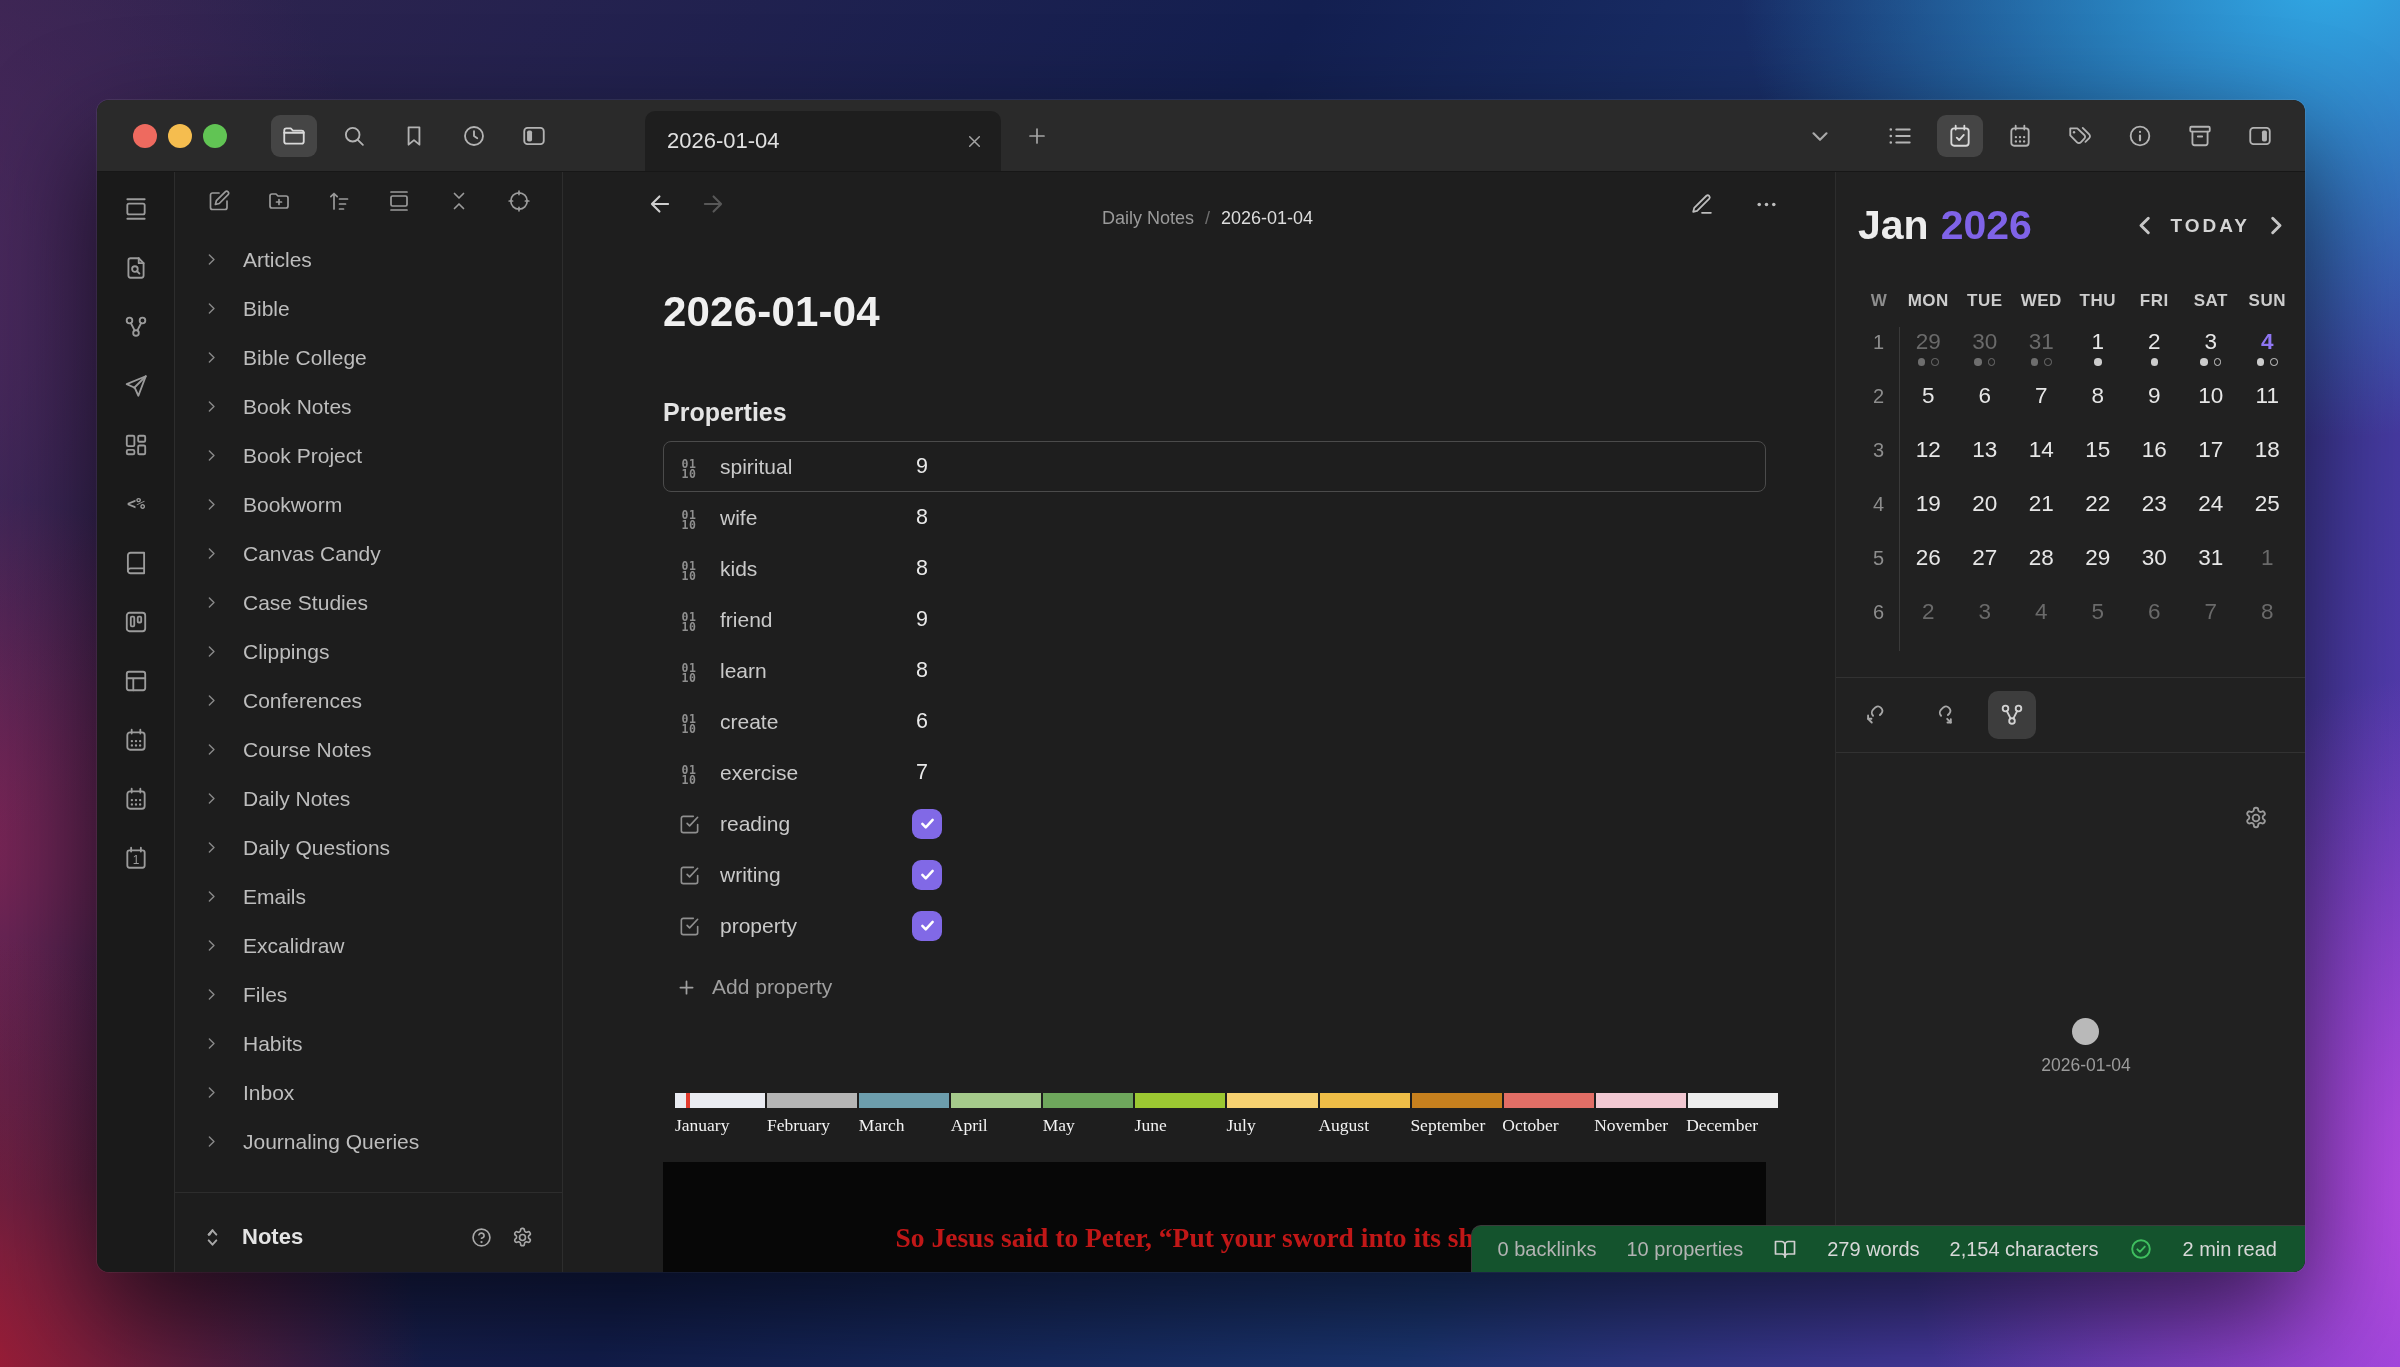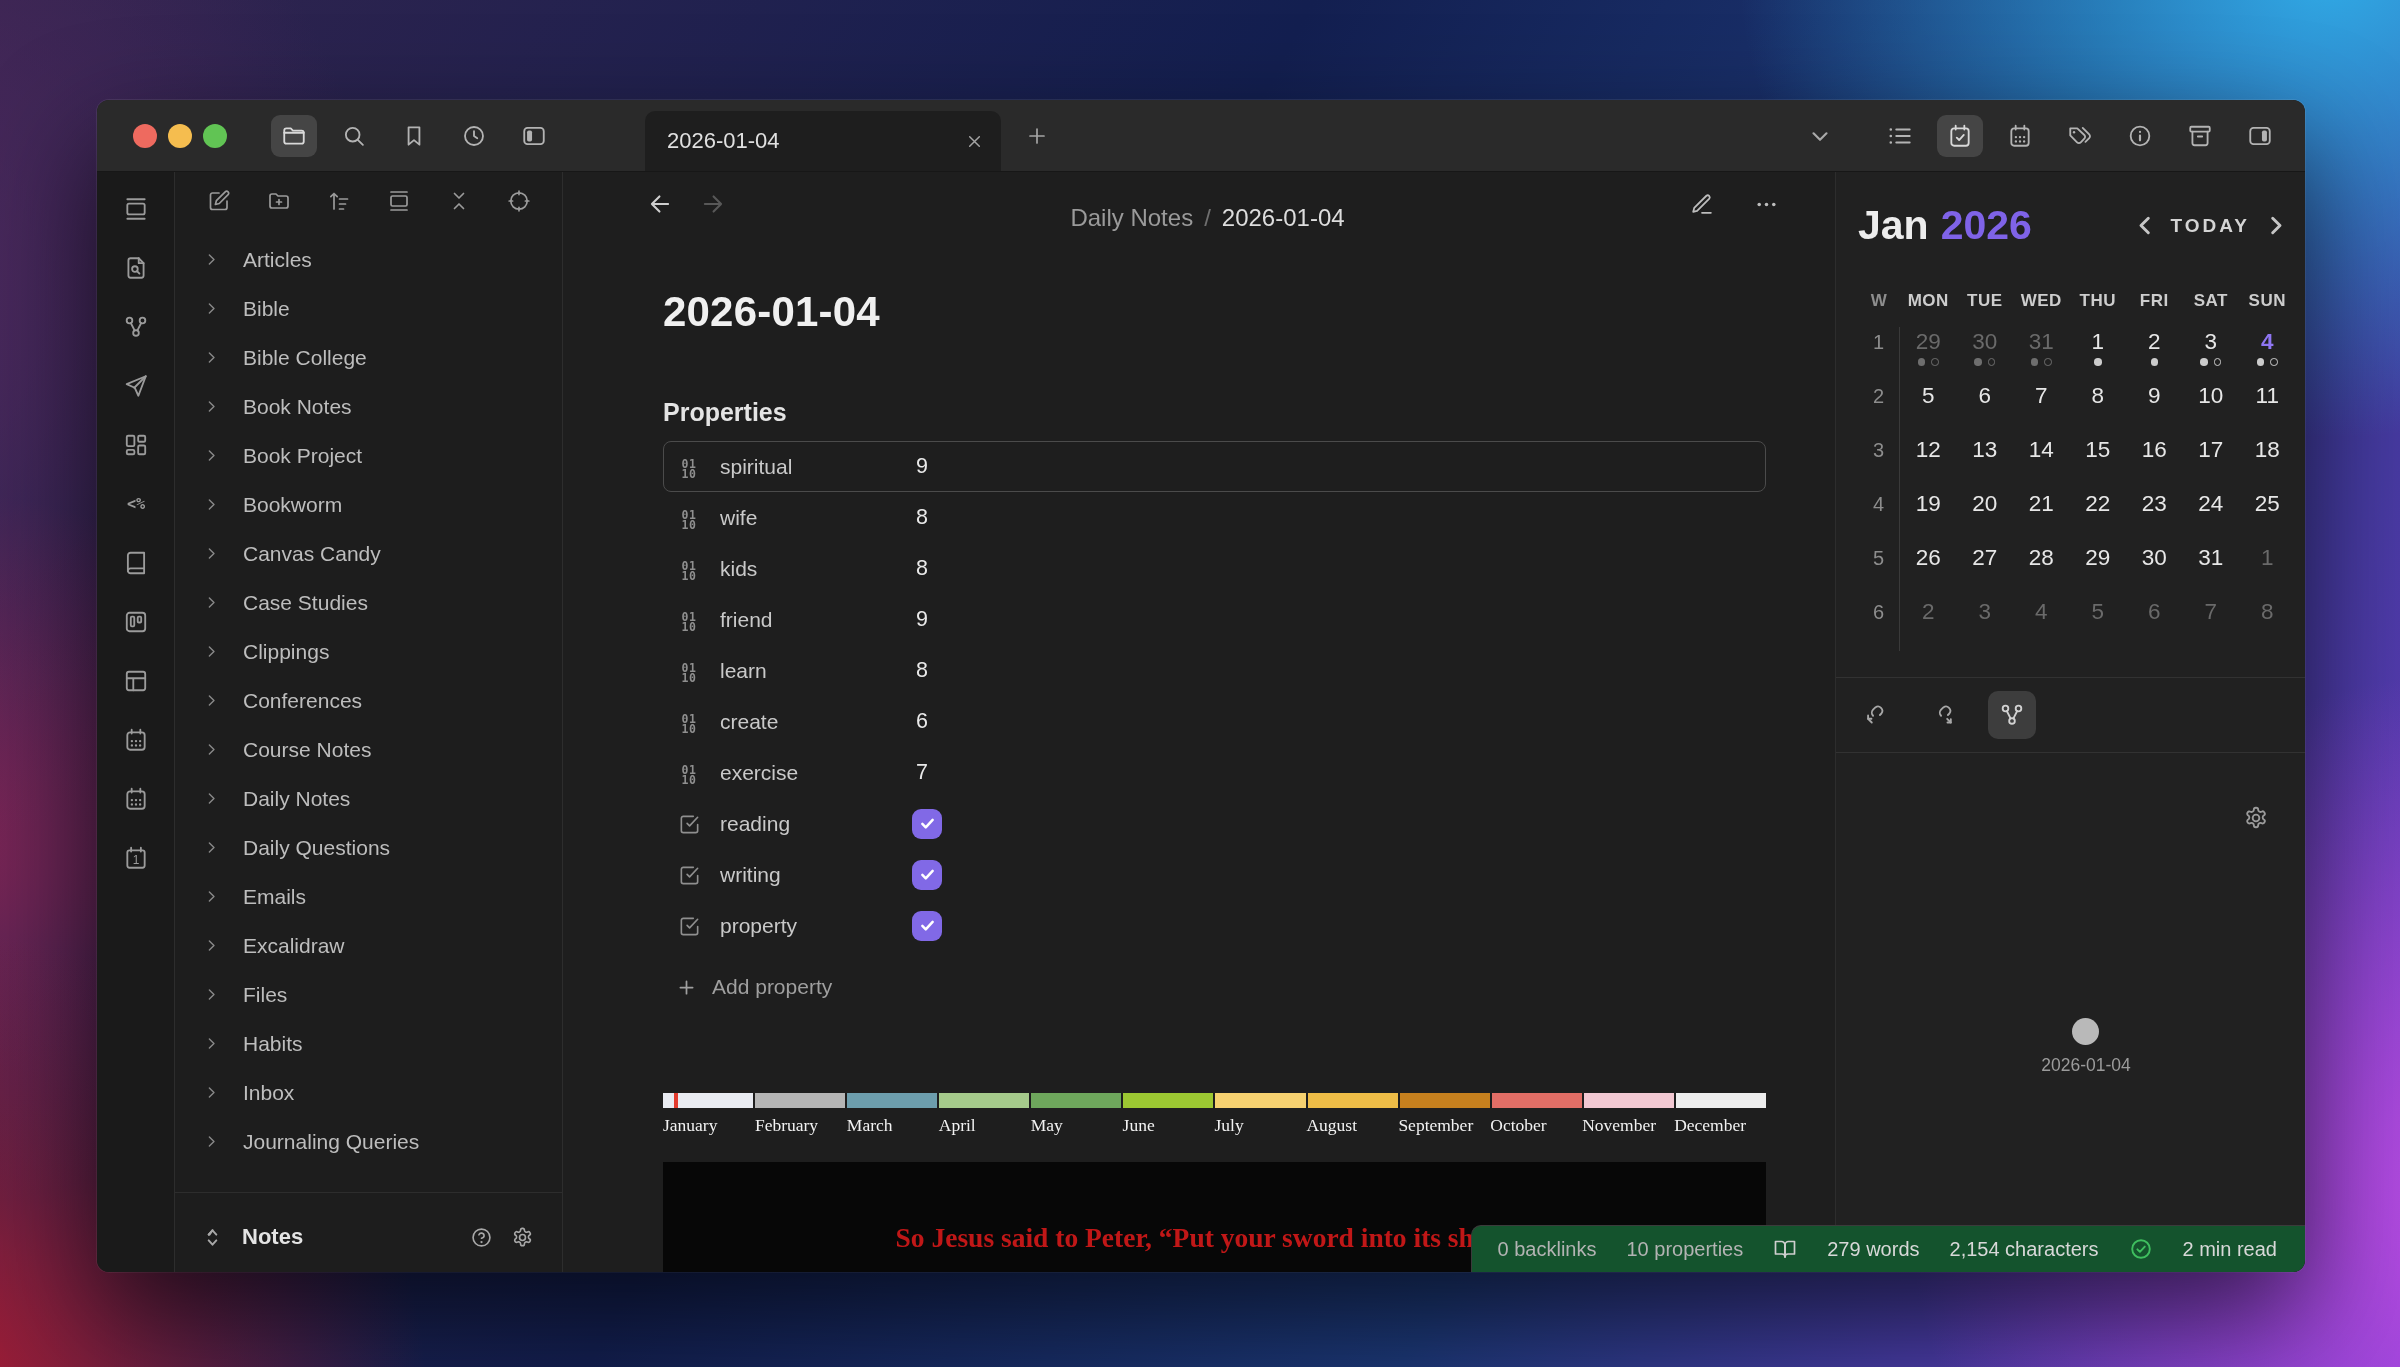--- a/index.html
+++ b/index.html
@@ -56,21 +56,21 @@
   .tree-item .ic { color:#898989; } .tree-item .ic svg{ width:17px; height:17px; }
   .side-footer { flex:none; border-top:1px solid #2d2d2d; height:80px; display:flex; align-items:center;
                  padding:9px 28px 0 26px; gap:18px; color:#a8a8a8; }
   .side-footer .ic svg{ width:23px; height:23px; }
   .vault-name { font-weight:700; font-size:22px; color:#e4e4e4; flex:1; }
 
   .main { flex:1; min-width:0; display:flex; flex-direction:column; background:#1e1e1e; }
   .main-header { height:64px; flex:none; display:flex; align-items:center; padding:0 56px 0 84px; }
   .nav-arrows { display:flex; gap:27px; }
   .arrow-back { color:#cfcfcf; } .arrow-fwd { color:#585858; }
-  .breadcrumb { flex:1; text-align:center; font-size:24px; color:#9a9a9a;margin-top:28px; }
+  .breadcrumb { flex:1; text-align:center; font-size:18px; color:#9a9a9a;margin-top:28px; }
   .breadcrumb .page { color:#dddddd; }
   .breadcrumb .sep { margin:0 11px; color:#6f6f6f; }
   .header-actions { display:flex; gap:40px; color:#bdbdbd; }
   .header-actions .ic svg{ width:25px; height:25px; }
 
   .content { flex:1; padding-left:100px; position:relative; overflow:hidden; }
   .note-title { font-size:42px; font-weight:700; color:#f0f0f0; margin-top:52px; letter-spacing:.2px; }
   .props-heading { font-size:25px; font-weight:600; color:#e4e4e4; margin-top:62px; }
   .props { width:1103px; margin-top:14px; }
   .prop-row { display:flex; align-items:center; height:51px; border:1px solid transparent; border-radius:8px; }
@@ -79,21 +79,21 @@
   .prop-icon { color:#8f8f8f; width:26px; display:flex; justify-content:center; }
   .prop-icon svg{ width:23px; height:23px; }
   .binary-ic { font-family:"DejaVu Sans Mono",monospace; font-size:11.5px; font-weight:700; line-height:10px; letter-spacing:.5px; }
   .prop-value { font-size:21.5px; color:#eaeaea; padding-left:10px; }
   .toggle { width:30px; height:30px; border-radius:9px; margin-left:6px;
             display:flex; align-items:center; justify-content:center; }
   .toggle svg{ width:19px; height:19px; }
   .add-prop { display:flex; align-items:center; gap:15px; color:#9f9f9f; font-size:21px; margin:24px 0 0 13px; }
   .add-prop .ic svg{ width:21px; height:21px; }
 
-  .month-bar { width:1103px; margin-top:94px; }
+  .month-bar { width:1103px; margin-top:94px;margin-left:12px; }
   .mb-track { display:flex; gap:2px; height:15px; }
   .mb-seg { flex:1; position:relative; }
   .mb-marker { position:absolute; left:11px; top:0; bottom:0; width:4px; }
   .mb-labels { display:flex; margin-top:7px; }
   .mb-label { flex:1; font-family:"Liberation Serif",serif; font-size:17.5px; color:#f2f2f2; }
 
   .quote-img { width:1103px; height:220px; margin-top:26px; background:#070707; position:relative;
                display:flex; justify-content:center; }
   .quote-text { margin-top:60px; font-family:"Liberation Serif",serif; font-weight:700;
                 font-size:27.5px; text-align:center; }

